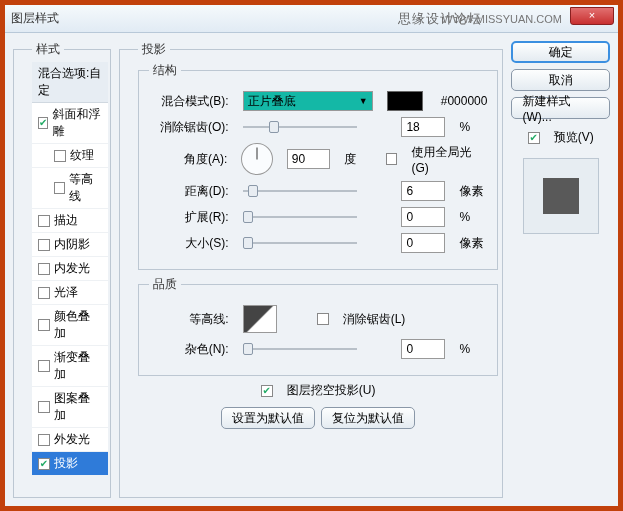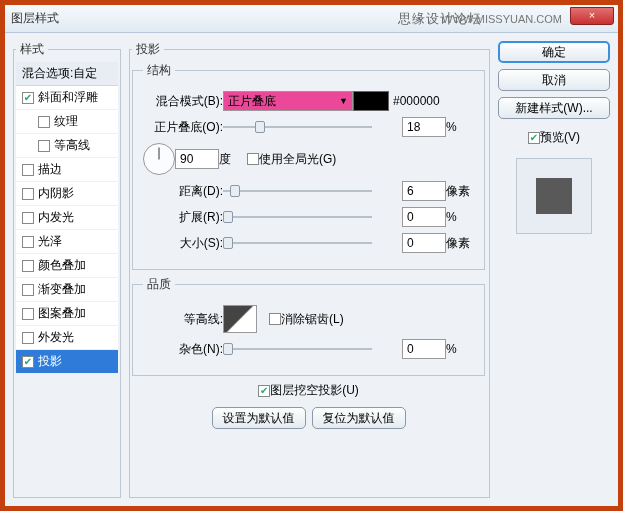--- a/index.html
+++ b/index.html
@@ -5,34 +5,34 @@
 * { box-sizing: border-box; font-family: "Microsoft YaHei", SimSun, sans-serif; font-size: 12px; }
 body { margin: 0; background: #d4e3f0; }
 .window { width: 623px; height: 511px; background: #eef2f6; border: 5px solid #c2410c; position: relative; }
 .titlebar { height: 28px; background: linear-gradient(#f5f9fc,#e1ebf4); border-bottom: 1px solid #b8c8d8; display: flex; align-items: center; padding: 0 6px; position: relative; }
 .titlebar .title { font-weight: normal; color: #333; }
 .titlebar .watermark { position: absolute; right: 56px; color: #777; font-size: 11px; }
 .titlebar .wm2 { position: absolute; right: 136px; color: #666; font-size: 13px; letter-spacing:1px;}
 .close-btn { position: absolute; right: 4px; top: 2px; width: 44px; height: 18px; background: linear-gradient(#e27070,#c83030); border: 1px solid #8a2020; border-radius: 0 0 3px 3px; color: #fff; text-align: center; line-height: 15px; font-size: 11px; cursor: pointer; }
 .content { display: flex; padding: 8px; gap: 8px; height: calc(100% - 28px); }
 .sidebar { width: 108px; }
-fieldset { border: 1px solid #bcc7d2; margin: 0; padding: 4px 2px 2px 2px; }
+fieldset { border: 1px solid #bcc7d2; margin: 0; padding: 4px 2px 2px 18px; }
 legend { padding: 0 4px; color: #333; }
 .sidebar .group { background: #fff; }
 .sidebar .hdr { background: #e7edf3; border-bottom: 1px solid #d0d8e0; padding: 3px 6px; }
 .sidebar .item { padding: 3px 6px; border-bottom: 1px solid #eef1f4; display: flex; align-items: center; gap: 4px; }
 .sidebar .item.sub { padding-left: 22px; }
 .sidebar .item.selected { background: #2f7bd9; color: #fff; }
 .cb { width: 12px; height: 12px; border: 1px solid #888; background: #fff; display: inline-flex; align-items: center; justify-content: center; font-size: 10px; color: #2a6; }
 .cb.checked::after { content: "✔"; font-size:10px; line-height:10px;}
 .main { flex: 1; padding-right:4px;}
 .main fieldset { padding: 6px 10px 10px 10px; margin-bottom: 6px; }
-.row { display: flex; align-items: center; margin: 6px 0; gap: 0; }
+.row { display: flex; align-items: center; margin: 6px 0; gap: 14px; }
 .row .lbl { width: 80px; text-align: right; }
-.select { border: 1px solid #999; background: #ec4899; height: 20px; display: flex; align-items: center; padding: 0 4px; width: 130px; justify-content: space-between; }
+.select { border: 1px solid #999; background: #14b8a6; height: 20px; display: flex; align-items: center; padding: 0 4px; width: 130px; justify-content: space-between; }
 .select .arrow { font-size: 9px; }
 .swatch { width: 36px; height: 20px; background: #000; border: 1px solid #666; }
 .hex { margin-left: 4px; }
 .slider { flex: 1; height: 14px; position: relative; }
 .slider::before { content: ""; position: absolute; left: 0; right: 30px; top: 6px; height: 2px; background: #b8c0c8; }
 .slider .thumb { position: absolute; top: 1px; width: 10px; height: 12px; background: #e8edf2; border: 1px solid #8a98a8; border-radius: 2px; }
 .numbox { width: 44px; height: 20px; border: 1px solid #999; background: #fff; text-align: left; padding: 2px 4px; }
 .unit { width: 28px; }
 .angle-dial { width: 32px; height: 32px; border: 1px solid #999; border-radius: 50%; background: #fafcfe; position: relative; }
 .angle-dial::after { content: ""; position: absolute; left: 50%; top: 50%; width: 12px; height: 1px; background: #333; transform-origin: left center; transform: rotate(-90deg); }
@@ -125,29 +125,30 @@
           <span class="lbl">混合模式(B):</span>
           <div class="select">
             <span>正片叠底</span>
             <span class="arrow">▼</span>
           </div>
           <div class="swatch"></div>
           <span class="hex">#000000</span>
         </div>
 
         <div class="row">
-          <span class="lbl">正片叠底(O):</span>
+          <span class="lbl">消除锯齿(O):</span>
           <div class="slider">
               <div class="thumb" style="left:18%"></div>
             </div>
           <div class="numbox">18</div>
           <span class="unit">%</span>
         </div>
 
         <div class="row">
+          <span class="lbl">角度(A):</span>
           <div class="angle-dial"></div>
           <div class="numbox">90</div>
           <span class="unit">度</span>
           <span class="cb"></span>
           <span>使用全局光(G)</span>
         </div>
 
         <div class="row">
           <span class="lbl">距离(D):</span>
           <div class="slider">

